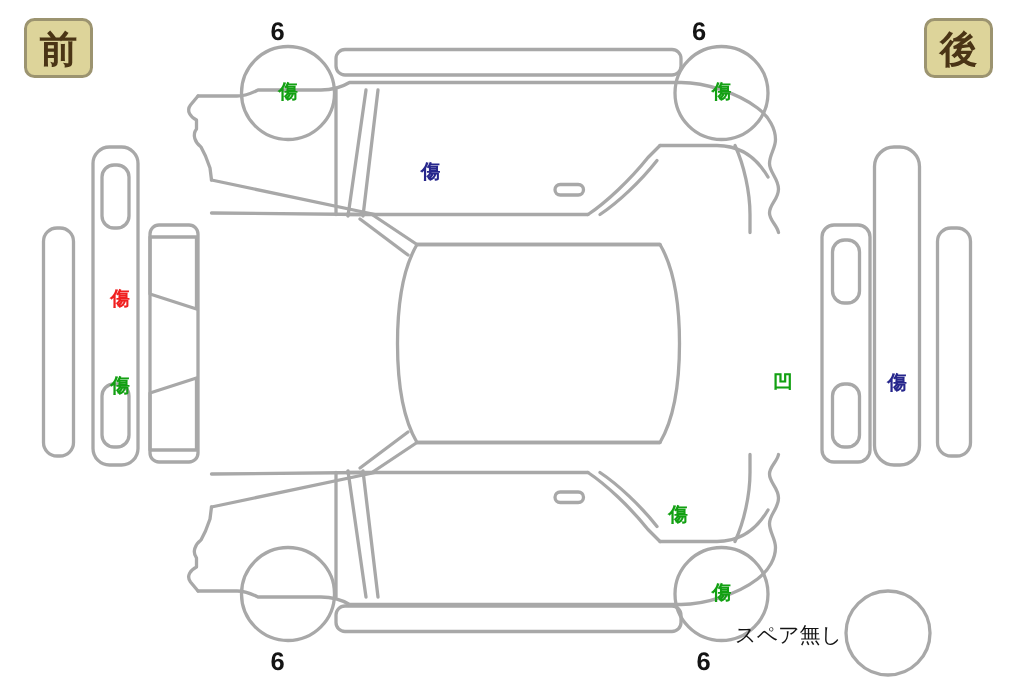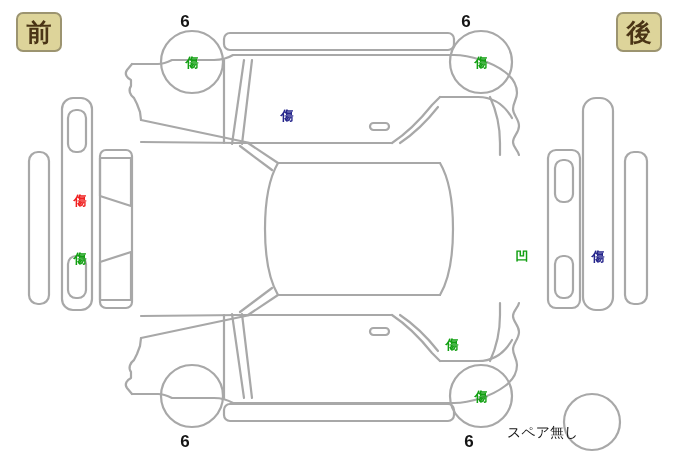--- a/index.html
+++ b/index.html
@@ -70,28 +70,27 @@
     font-weight: bold;
     color: #141414;
     line-height: 1;
     transform: translate(-50%, -50%);
   }
 
   
   #spare-note {
     position: absolute;
     left: 490px;
-    top: 433px;
-    font-family: Liberation Mono, monospace;
+    top: 423px;
+    font-family: Liberation Sans, sans-serif;
     font-size: 14px;
     color: #141414;
     line-height: 1;
     white-space: nowrap;
     transform: translate(0, -50%);
-    margin-left: 17px;
   }
 </style>
 </head>
 <body>
 
 <div id="canvas">
 
   <svg id="diagram-svg" viewBox="0 0 678 458">
     <g fill="none" stroke="#a8a8a8" stroke-width="2.2" stroke-linejoin="round" stroke-linecap="round">
 

